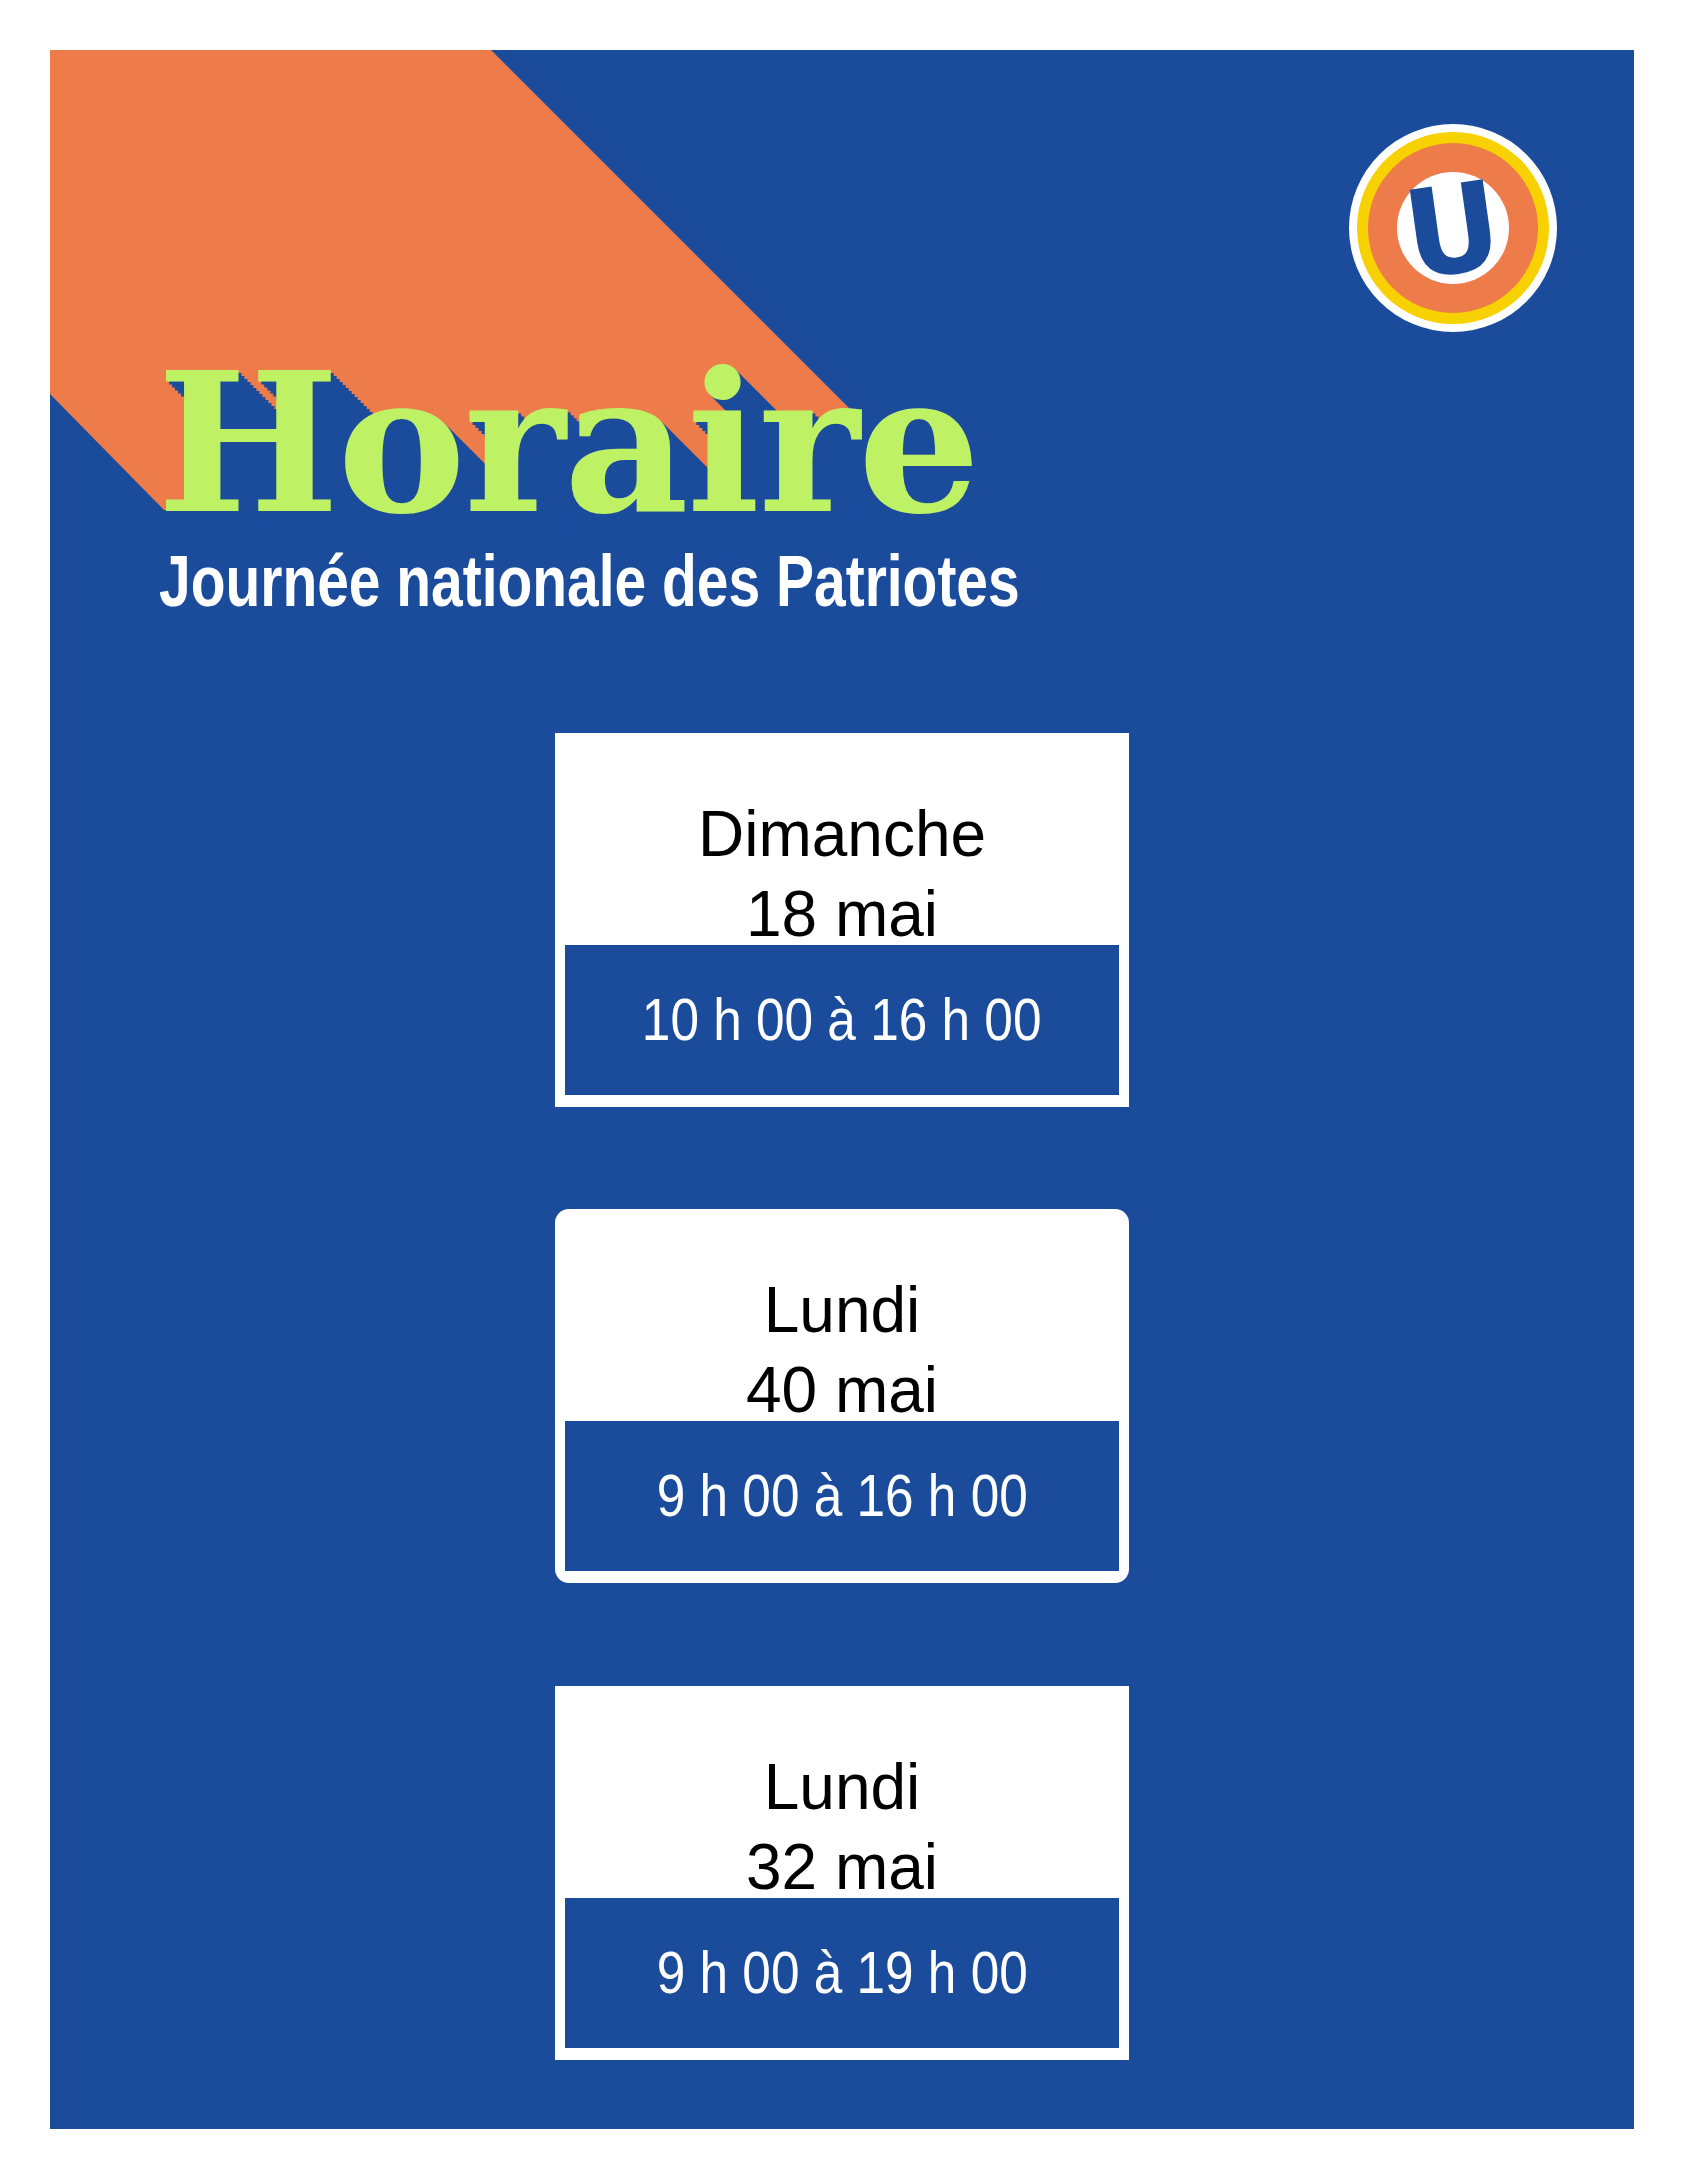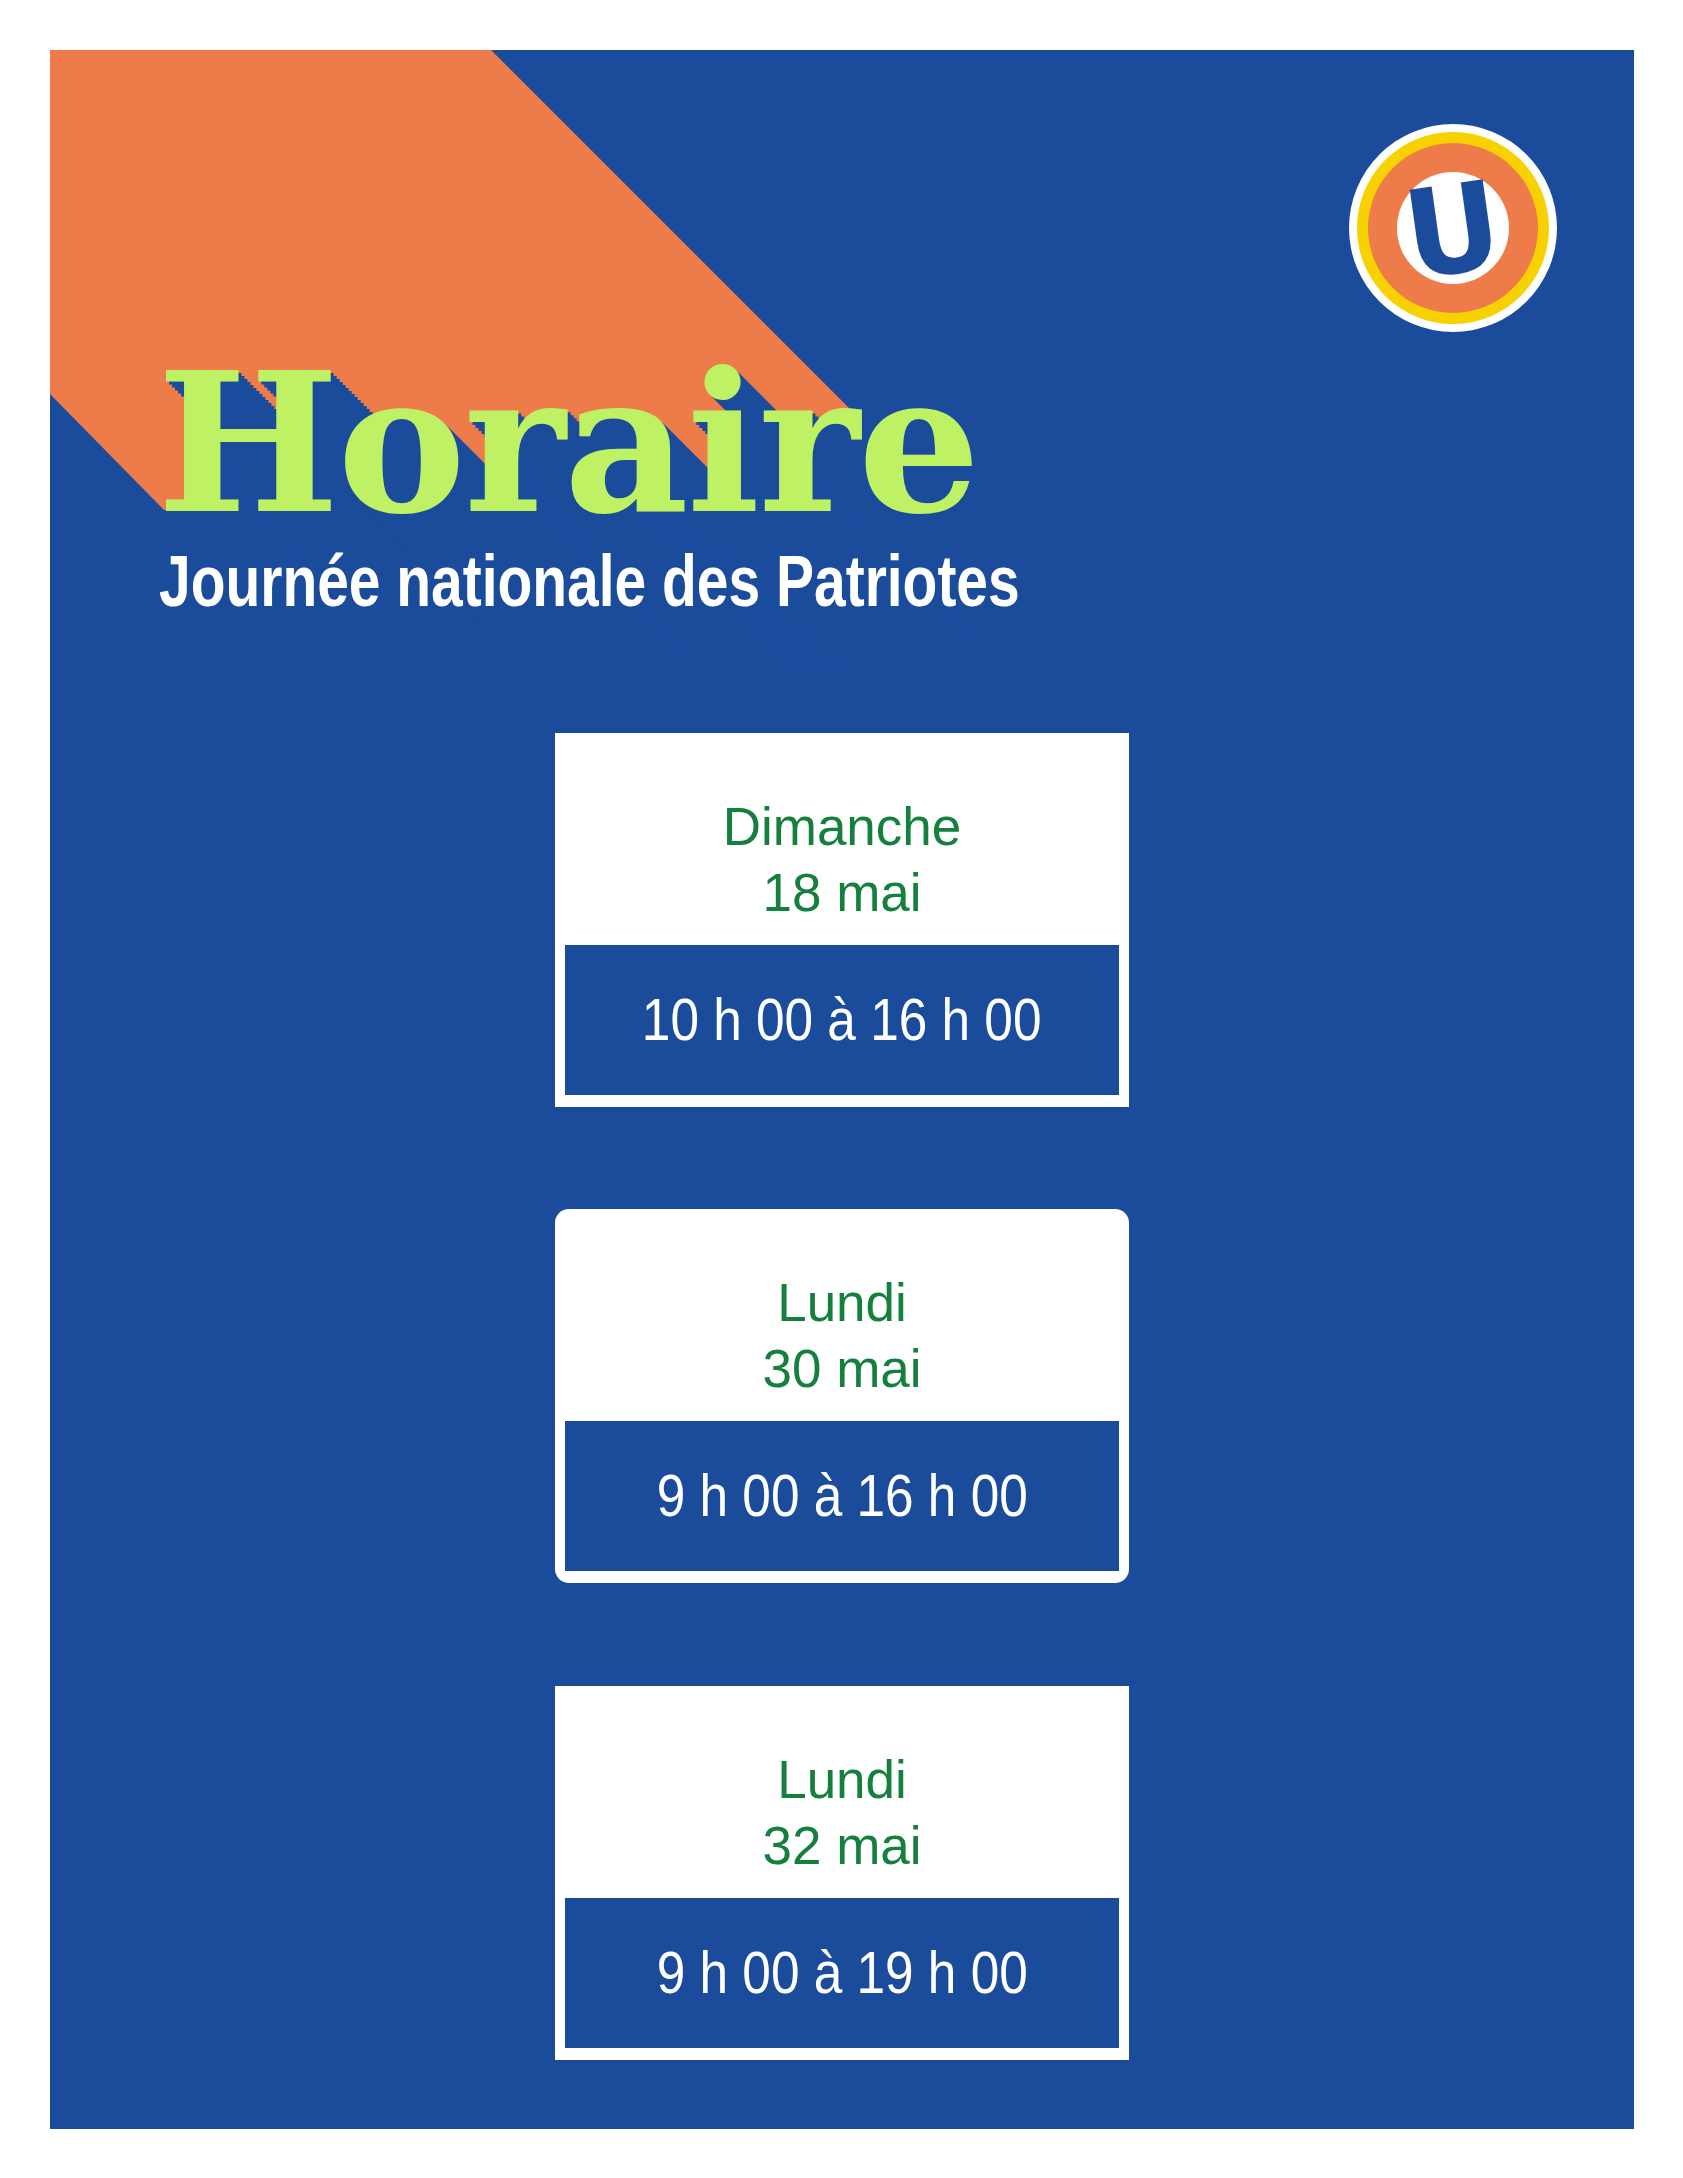--- a/index.html
+++ b/index.html
@@ -99,22 +99,22 @@
     width: 574px; height: 374px;
     background: #ffffff;
     z-index: 5;
   }
   .card-1 { top: 683px; }
   .card-2 { top: 1159px; border-radius: 14px; }
   .card-3 { top: 1636px; }
   .day-block {
     padding-top: 61px;
     text-align: center;
-    color: #15803d;
-    font-size: 53px;
+    color: #000000;
+    font-size: 64px;
     font-weight: 500;
     line-height: 1.25;
   }
   .hours-strip {
     position: absolute; left: 10px; right: 10px; bottom: 12px;
     height: 150px;
     background: #1B4C9C;
     display: flex; align-items: center; justify-content: center;
   }
   .hours-text {
@@ -152,21 +152,21 @@
         <div>18 mai</div>
       </div>
       <div class="hours-strip">
         <span class="hours-text">10 h 00 à 16 h 00</span>
       </div>
     </section>
 
     <section class="card card-2">
       <div class="day-block">
         <div>Lundi</div>
-        <div>30 mai</div>
+        <div>40 mai</div>
       </div>
       <div class="hours-strip">
         <span class="hours-text">9 h 00 à 16 h 00</span>
       </div>
     </section>
 
     <section class="card card-3">
       <div class="day-block">
         <div>Lundi</div>
         <div>32 mai</div>

